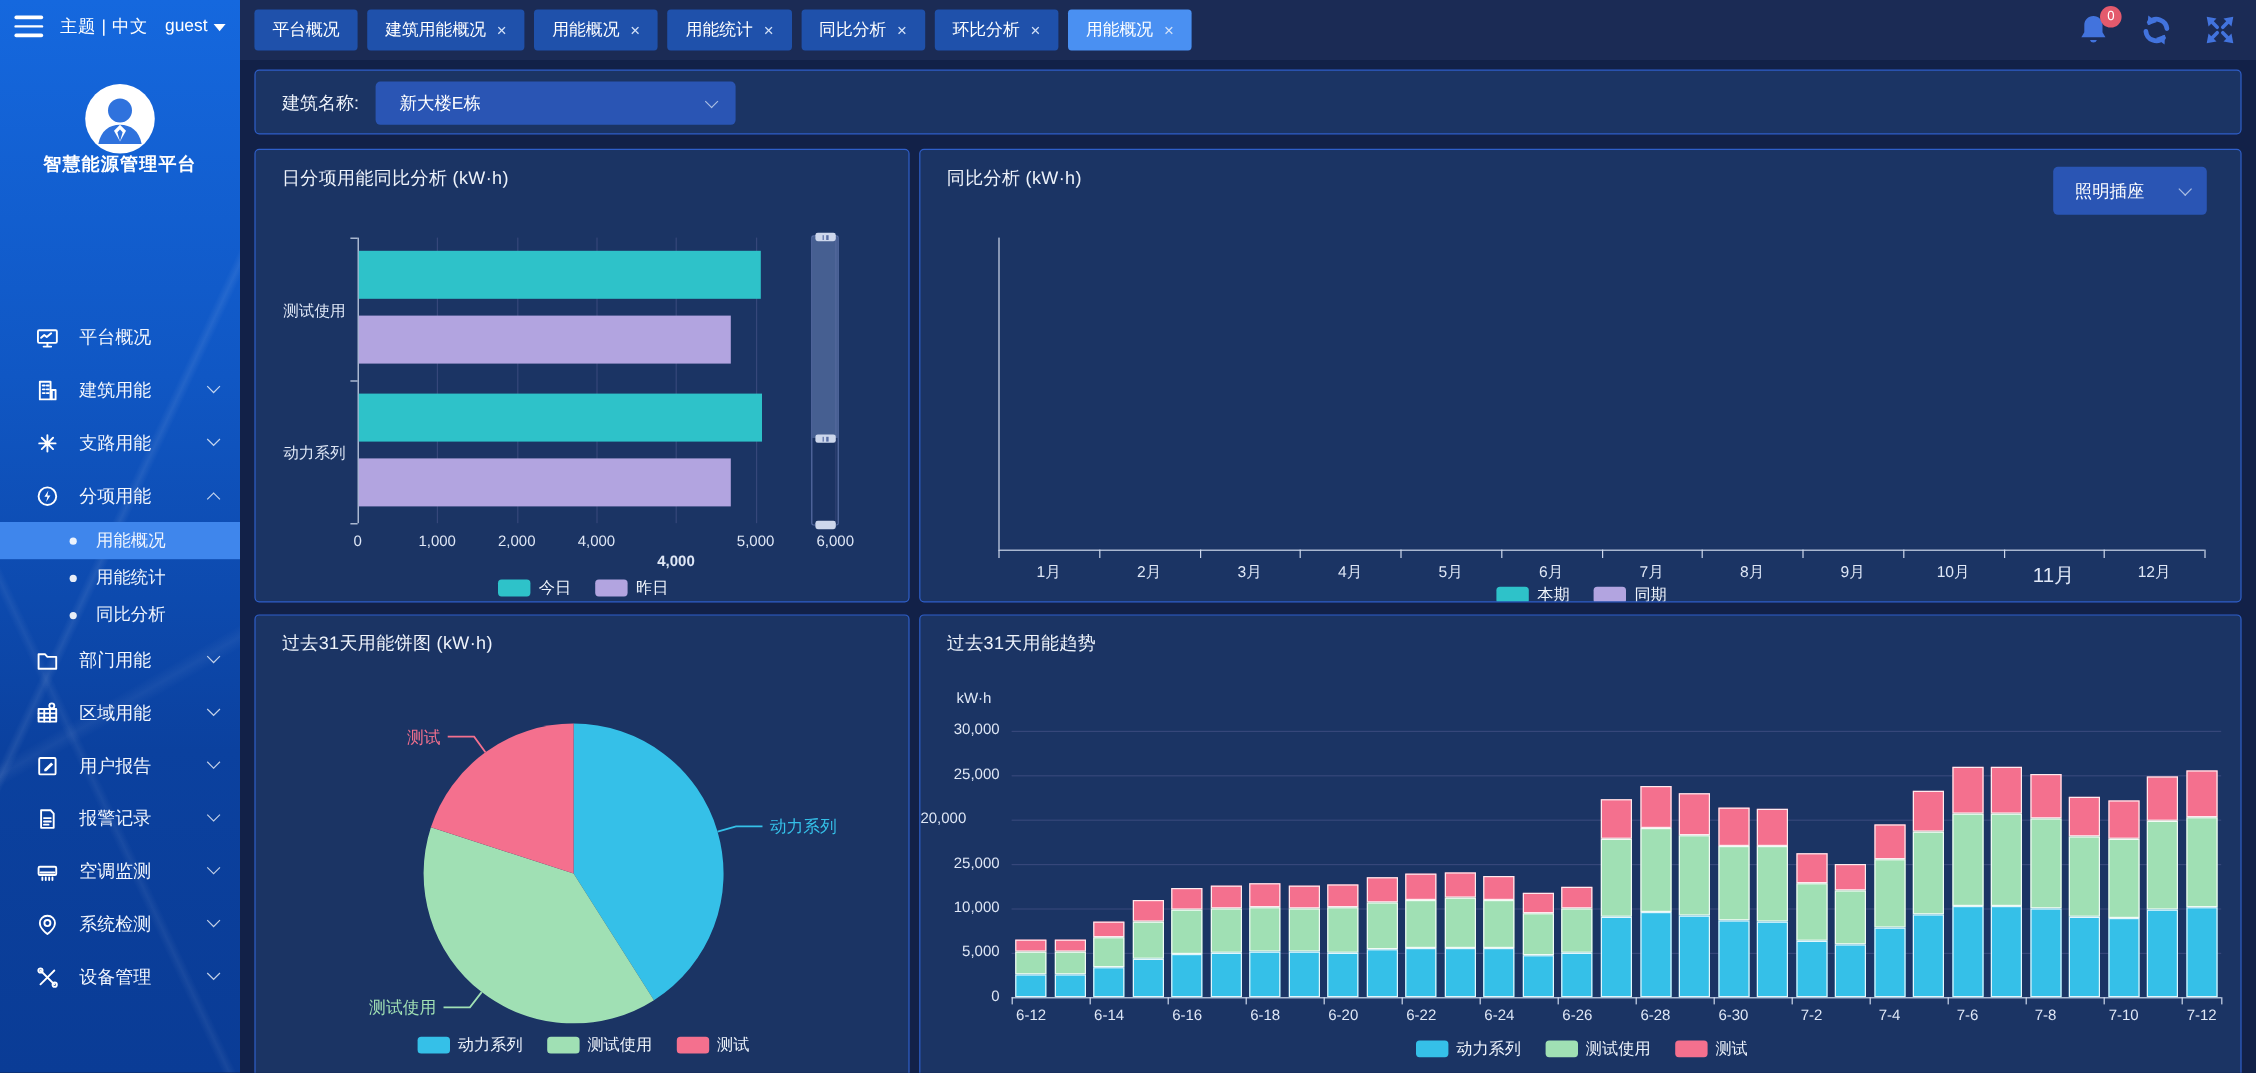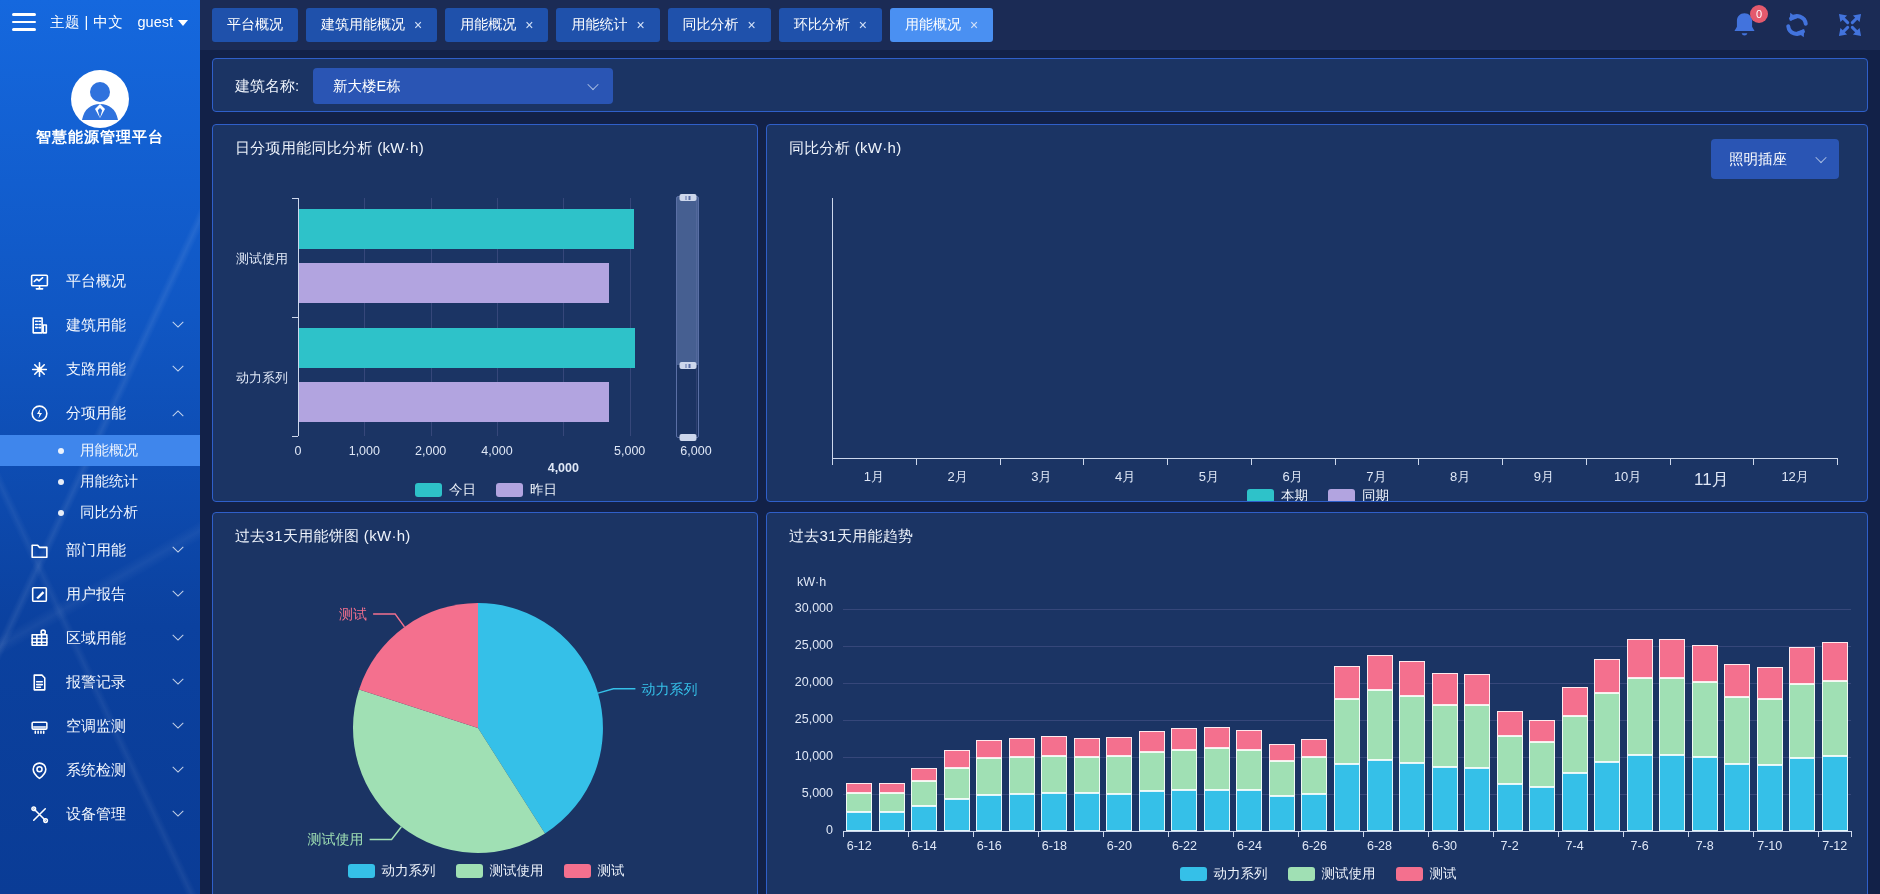--- a/index.html
+++ b/index.html
@@ -178,36 +178,36 @@
             <svg width="21" height="21" viewBox="0 0 20 20" fill="none" stroke="#fff" stroke-width="1.5" stroke-linecap="round" stroke-linejoin="round">
               <path d="M3 5h5.2l1.8 2H17v9.5H3z"></path>
             </svg>
           </span>
           <span>部门用能</span>
           <span class="chev"></span>
         </div>
         <div class="menu-item">
           <span class="mi-icon">
             <svg width="21" height="21" viewBox="0 0 20 20" fill="none" stroke="#fff" stroke-width="1.5" stroke-linecap="round" stroke-linejoin="round">
-              <rect x="3.5" y="3.5" width="13" height="13" rx="1"></rect>
-              <path d="M7.5 12.5l5.5-5.5 1.6 1.6-5.5 5.5H7.5z" fill="#fff" stroke="none"></path>
-            </svg>
-          </span>
-          <span>用户报告</span>
-          <span class="chev"></span>
-        </div>
-        <div class="menu-item">
-          <span class="mi-icon">
-            <svg width="21" height="21" viewBox="0 0 20 20" fill="none" stroke="#fff" stroke-width="1.5" stroke-linecap="round" stroke-linejoin="round">
               <rect x="3" y="6.5" width="14" height="10"></rect>
               <path d="M3 10h14M3 13.5h14M7.5 6.5V16.5M12 6.5V16.5"></path>
               <circle cx="13.5" cy="4" r="2"></circle>
             </svg>
           </span>
           <span>区域用能</span>
+          <span class="chev"></span>
+        </div>
+        <div class="menu-item">
+          <span class="mi-icon">
+            <svg width="21" height="21" viewBox="0 0 20 20" fill="none" stroke="#fff" stroke-width="1.5" stroke-linecap="round" stroke-linejoin="round">
+              <rect x="3.5" y="3.5" width="13" height="13" rx="1"></rect>
+              <path d="M7.5 12.5l5.5-5.5 1.6 1.6-5.5 5.5H7.5z" fill="#fff" stroke="none"></path>
+            </svg>
+          </span>
+          <span>用户报告</span>
           <span class="chev"></span>
         </div>
         <div class="menu-item">
           <span class="mi-icon">
             <svg width="21" height="21" viewBox="0 0 20 20" fill="none" stroke="#fff" stroke-width="1.5" stroke-linecap="round" stroke-linejoin="round">
               <path d="M5 3h7.5l2.5 2.8V17H5z"></path>
               <path d="M7.3 9.3h5.4M7.3 12h5.4M7.3 14.5h3.6"></path>
             </svg>
           </span>
           <span>报警记录</span>
@@ -457,21 +457,21 @@
       <div id="trend-plot">
           <div class="axis-text" style="left: 30px; top: 62px; width: 36px; text-align: left;">kW·h</div>
           <div class="axis-text" style="left: 0px; top: 310px; width: 66px; text-align: right;">0</div>
           <div class="gridline-h" style="left: 76px; top: 281px; width: 1008px;"></div>
           <div class="axis-text" style="left: 0px; top: 273px; width: 66px; text-align: right;">5,000</div>
           <div class="gridline-h" style="left: 76px; top: 244px; width: 1008px;"></div>
           <div class="axis-text" style="left: 0px; top: 236px; width: 66px; text-align: right;">10,000</div>
           <div class="gridline-h" style="left: 76px; top: 207px; width: 1008px;"></div>
           <div class="axis-text" style="left: 0px; top: 199px; width: 66px; text-align: right;">25,000</div>
           <div class="gridline-h" style="left: 76px; top: 170px; width: 1008px;"></div>
-          <div class="axis-text" style="left: 0px; top: 162px; width: 66px; text-align: right;">20,000</div>
+          <div class="axis-text" style="left: 0px; top: 162px; width: 66px; ">20,000</div>
           <div class="gridline-h" style="left: 76px; top: 133px; width: 1008px;"></div>
           <div class="axis-text" style="left: 0px; top: 125px; width: 66px; text-align: right;">25,000</div>
           <div class="gridline-h" style="left: 76px; top: 96px; width: 1008px;"></div>
           <div class="axis-text" style="left: 0px; top: 88px; width: 66px; text-align: right;">30,000</div>
           <div class="axisline" style="left: 76px; top: 318px; width: 1008px; height: 1px;"></div>
           <div class="vbar" style="left: 79.2581px; width: 26px; top: 269.9px; height: 48.1px;">
             <div class="seg" style="height: 19.24px; background: rgb(53, 192, 232);"></div>
             <div class="seg" style="height: 18.5px; background: rgb(160, 224, 180);"></div>
             <div class="seg" style="height: 10.36px; background: rgb(244, 112, 142);"></div>
           </div>

